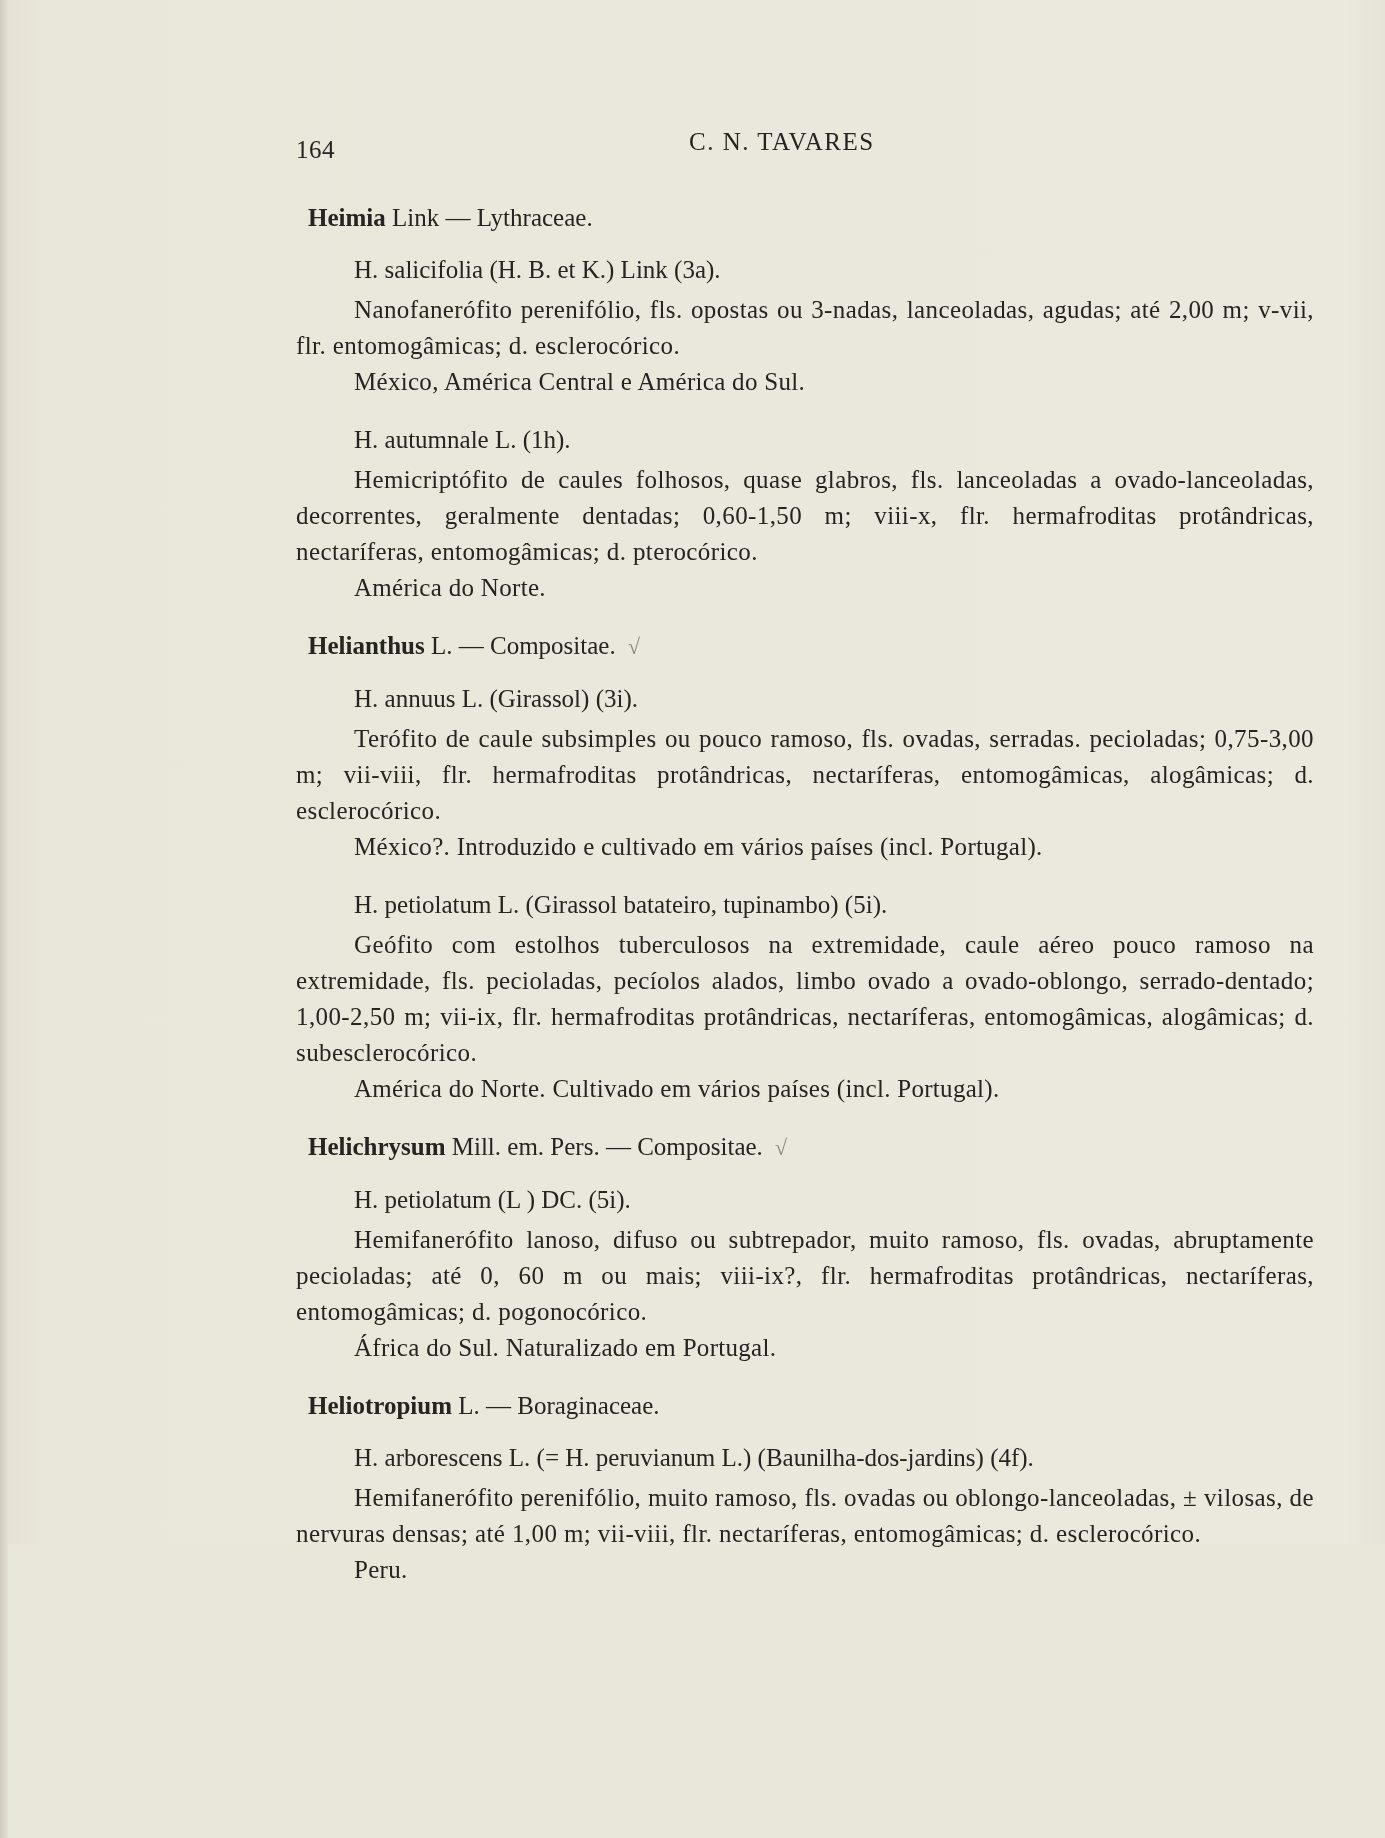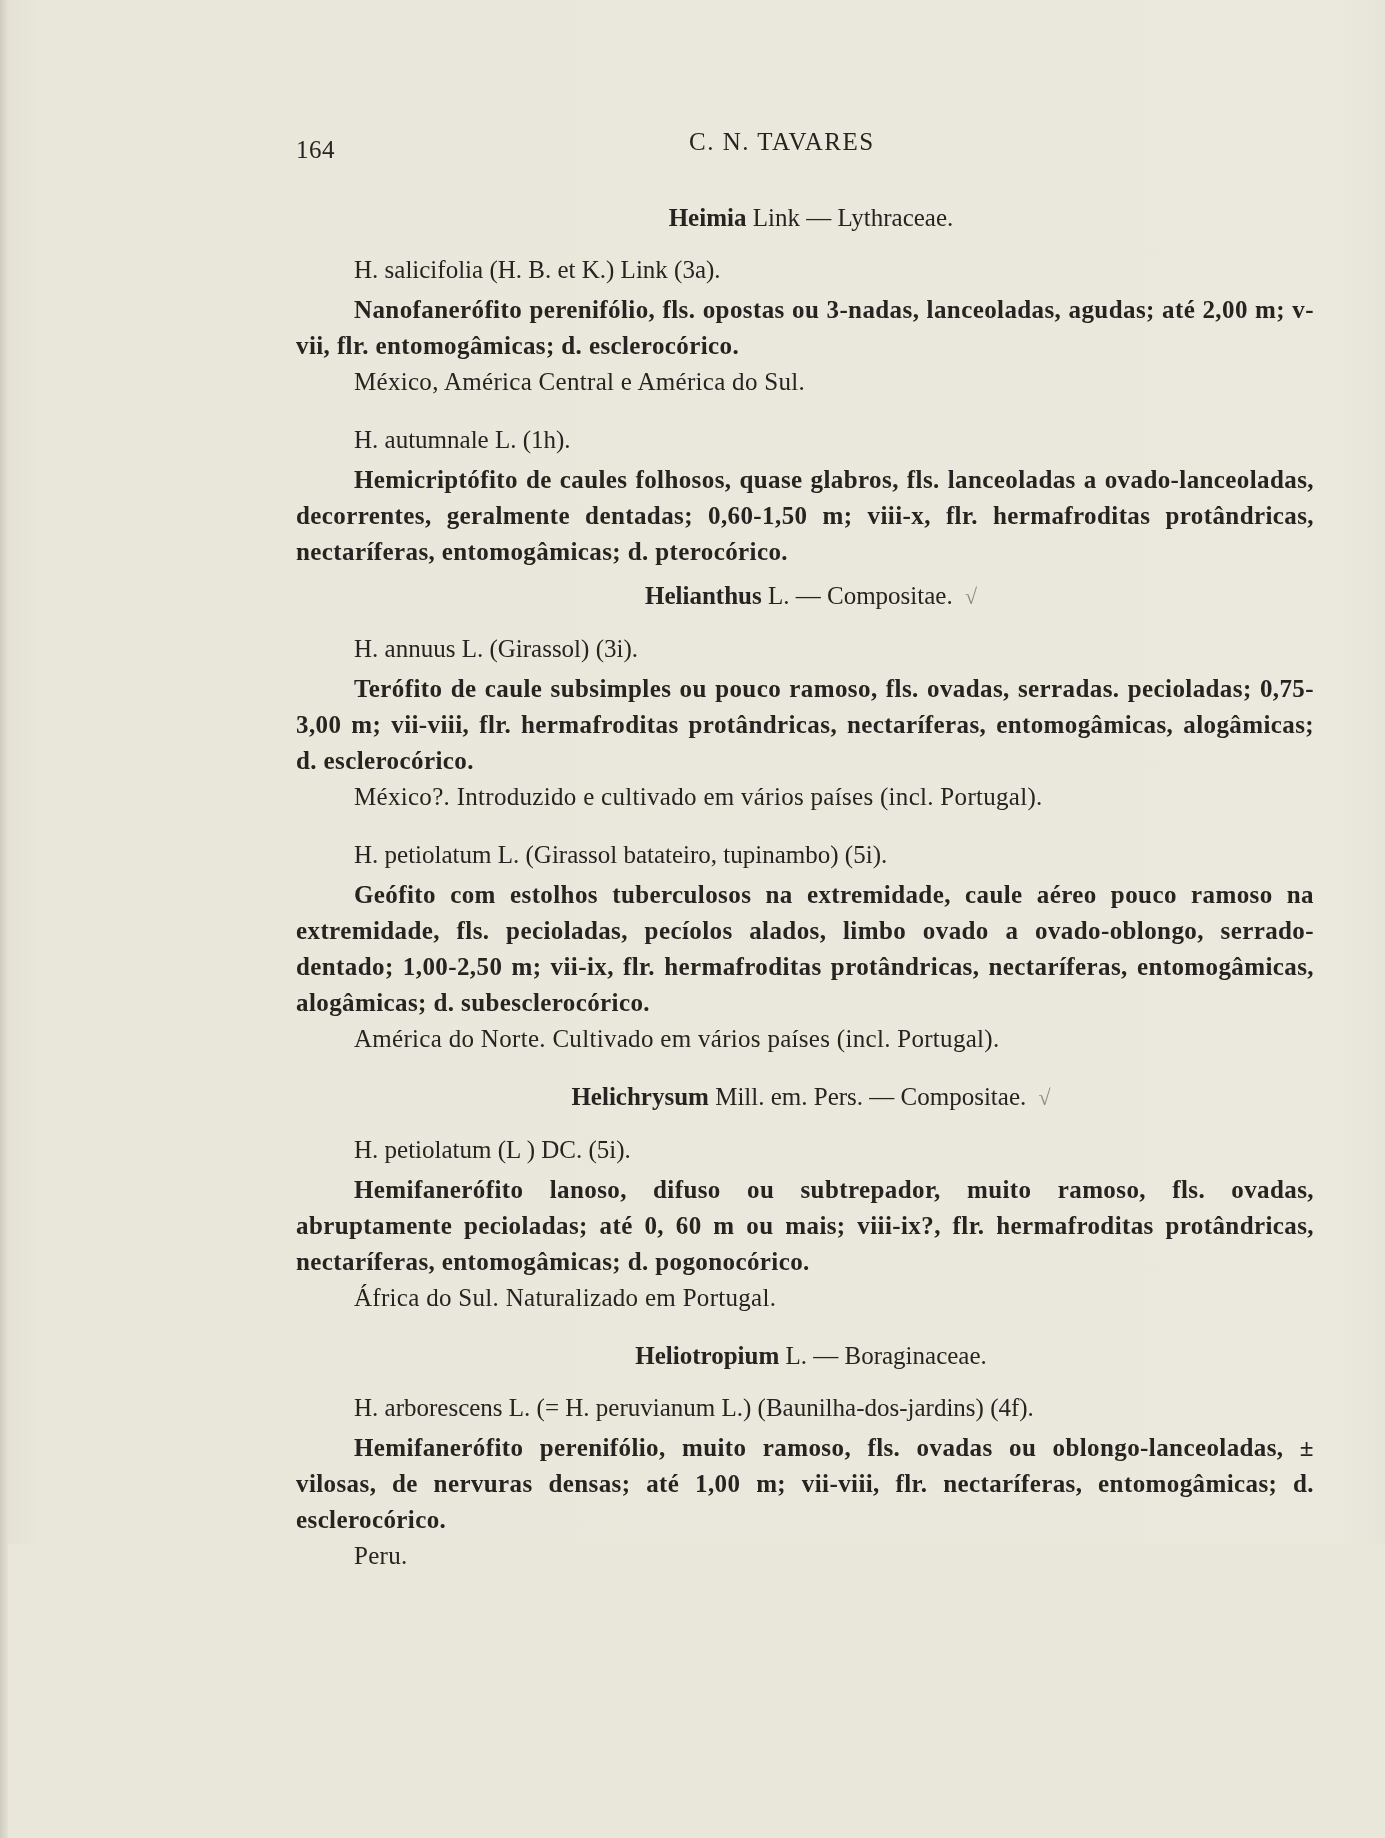--- a/index.html
+++ b/index.html
@@ -21,26 +21,26 @@
   .running-head {
     position: absolute; top: 128px; left: 296px; width: 600px; height: 30px;
     font-size: 25px; letter-spacing: 0.5px;
   }
   .page-number { position: absolute; left: 0; top: 8px; }
   .author { position: absolute; left: 393px; top: 0; letter-spacing: 1.5px; }
   .content {
     position: absolute; left: 296px; top: 200px; width: 1018px;
     font-size: 25px; line-height: 36px;
   }
-  .genus { margin: 0 0 16px 12px; text-align: center; }
+  .genus { margin: 0 0 16px 12px; }
   .genus .gname { font-weight: bold; }
   .genus .check { color: #8a8a86; font-size: 22px; margin-left: 6px; }
   .species { margin: 0 0 4px 0; padding-left: 58px; }
   .species .sname { }
-  .desc { margin: 0; text-indent: 58px; text-align: justify; letter-spacing: 0.4px; font-weight: bold; }
+  .desc { margin: 0; text-indent: 58px; text-align: justify; letter-spacing: 0.4px; }
   .dist { margin: 0 0 22px 0; padding-left: 58px; letter-spacing: 0.3px; }
   .genus-block { margin-bottom: 8px; }
 </style>
 </head>
 <body>
 
 <div class="page">
   <div class="left-edge"></div>
 
   <div class="running-head">
@@ -62,20 +62,21 @@
       <p class="desc">Nanofanerófito perenifólio, fls. opostas ou 3-nadas, lanceoladas, agudas; até 2,00 m; v-vii, flr. entomogâmicas; d. esclerocórico.</p>
       <p class="dist">México, América Central e América do Sul.</p>
     </div>
 
     <div class="genus-block">
       <p class="species">
         <span class="sname">H. autumnale</span>
         <span>L. (1h).</span>
       </p>
       <p class="desc">Hemicriptófito de caules folhosos, quase glabros, fls. lanceoladas a ovado-lanceoladas, decorrentes, geralmente dentadas; 0,60-1,50 m; viii-x, flr. hermafroditas protândricas, nectaríferas, entomogâmicas; d. pterocórico.</p>
+      <p class="dist">América do Norte.</p>
     </div>
 
     <div class="genus-block">
       <p class="genus">
         <span class="gname">Helianthus</span>
         <span>L. — Compositae.</span>
         <span class="check">√</span>
       </p>
       <p class="species">
         <span class="sname">H. annuus</span>

